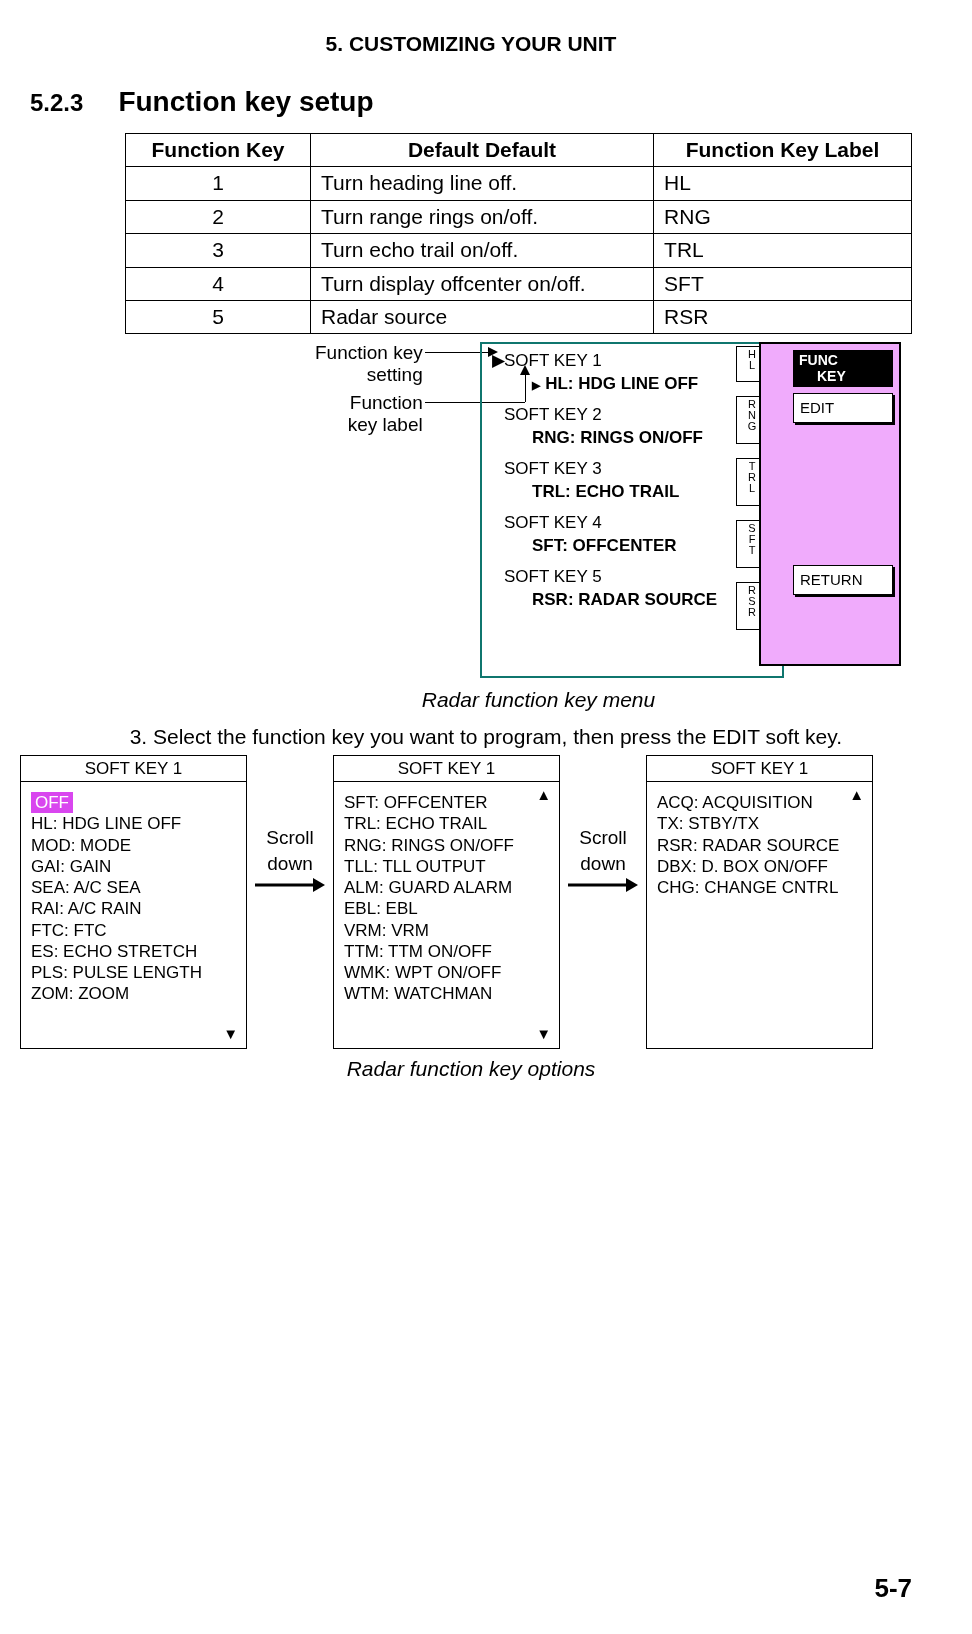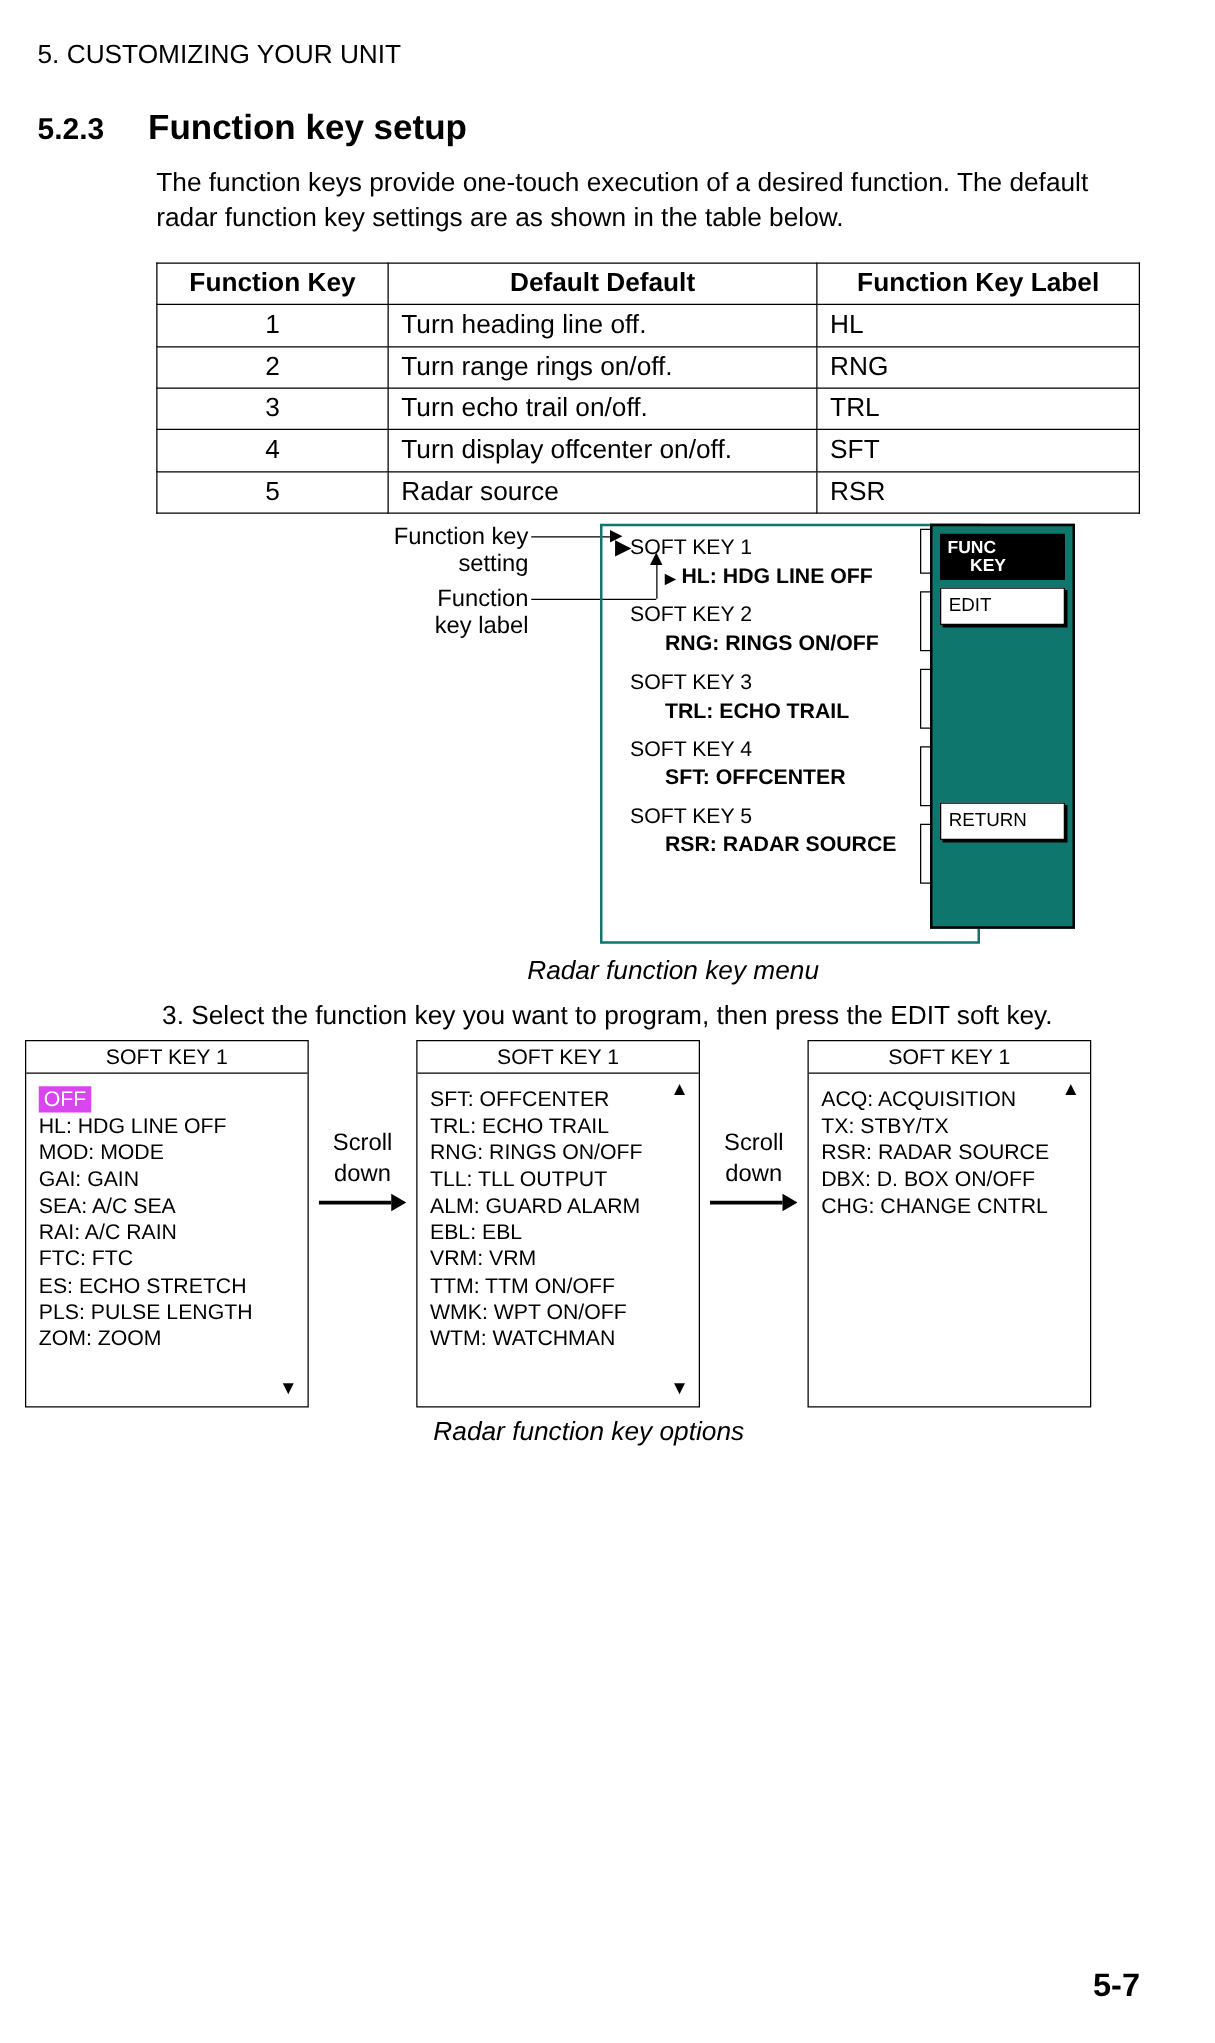--- a/index.html
+++ b/index.html
@@ -8,21 +8,21 @@
     width:972px; min-height:1634px;
     font-family: Helvetica, Arial, sans-serif;
     color:#000; background:#fff;
     position:relative;
   }
   .page {
     padding:30px 60px 0 30px;
     font-size:21px;
     line-height:1.35;
   }
-  .chapter-head { text-align:left; font-size:21px; margin-bottom:25px; }
+  .chapter-head { text-align:center; font-size:21px; margin-bottom:25px;font-weight:bold; }
   .section-num { font-weight:bold; font-size:24px; }
   .section-title { font-weight:bold; font-size:28px; }
   .section-row { margin-bottom:12px; }
   .body-indent { margin-left:95px; }
   .para { margin:0 0 20px 0; }
 
   table.defaults { border-collapse:collapse; width:100%; margin:0 0 8px 0; }
   table.defaults th, table.defaults td {
     border:1.5px solid #000; padding:2px 10px; font-size:21px; text-align:left;
   }
@@ -50,22 +50,22 @@
 
   .hw-keys {
     position:absolute; left:516px; top:4px; width:32px;
     display:flex; flex-direction:column; gap:14px;
     font-size:11px; line-height:1.0; text-align:center;
   }
   .hw-key { border:1.5px solid #000; padding:2px 1px; letter-spacing:0; }
   .hw-key .v { display:block; }
 
   .right-panel {
-    position:absolute; left:524px; top:0; width:112px; height:320px;
-    background:#0f766e; border:2px solid #000;
+    position:absolute; left:539px; top:0; width:112px; height:320px;
+    background:#f0abfc; border:2px solid #000;padding-left:26px;
   }
   .right-panel .func {
     margin:6px; padding:3px 6px; background:#000; color:#fff; font-weight:bold;
     font-size:14px; line-height:1.1;
   }
   .right-panel .btn {
     margin:6px; background:#fff; border:1.5px solid #000; font-size:15px;
     padding:4px 6px; box-shadow:2px 2px 0 #000;
   }
   .right-panel .spacer { height:130px; }
@@ -96,21 +96,20 @@
   <div class="chapter-head">5. CUSTOMIZING YOUR UNIT</div>
 
   <div class="section-row">
     <span class="section-num">5.2.3</span>
     &nbsp;&nbsp;&nbsp;&nbsp;
     <span class="section-title">Function key setup</span>
   </div>
 
   <div class="body-indent">
 
-    <p class="para">The function keys provide one-touch execution of a desired function. The default radar function key settings are as shown in the table below.</p>
 
     <table class="defaults">
       <thead>
           <tr>
         <th>Function Key</th>
         <th>Default Default</th>
         <th>Function Key Label</th>
       </tr>
         </thead>
       <tbody id="tbl-body">

